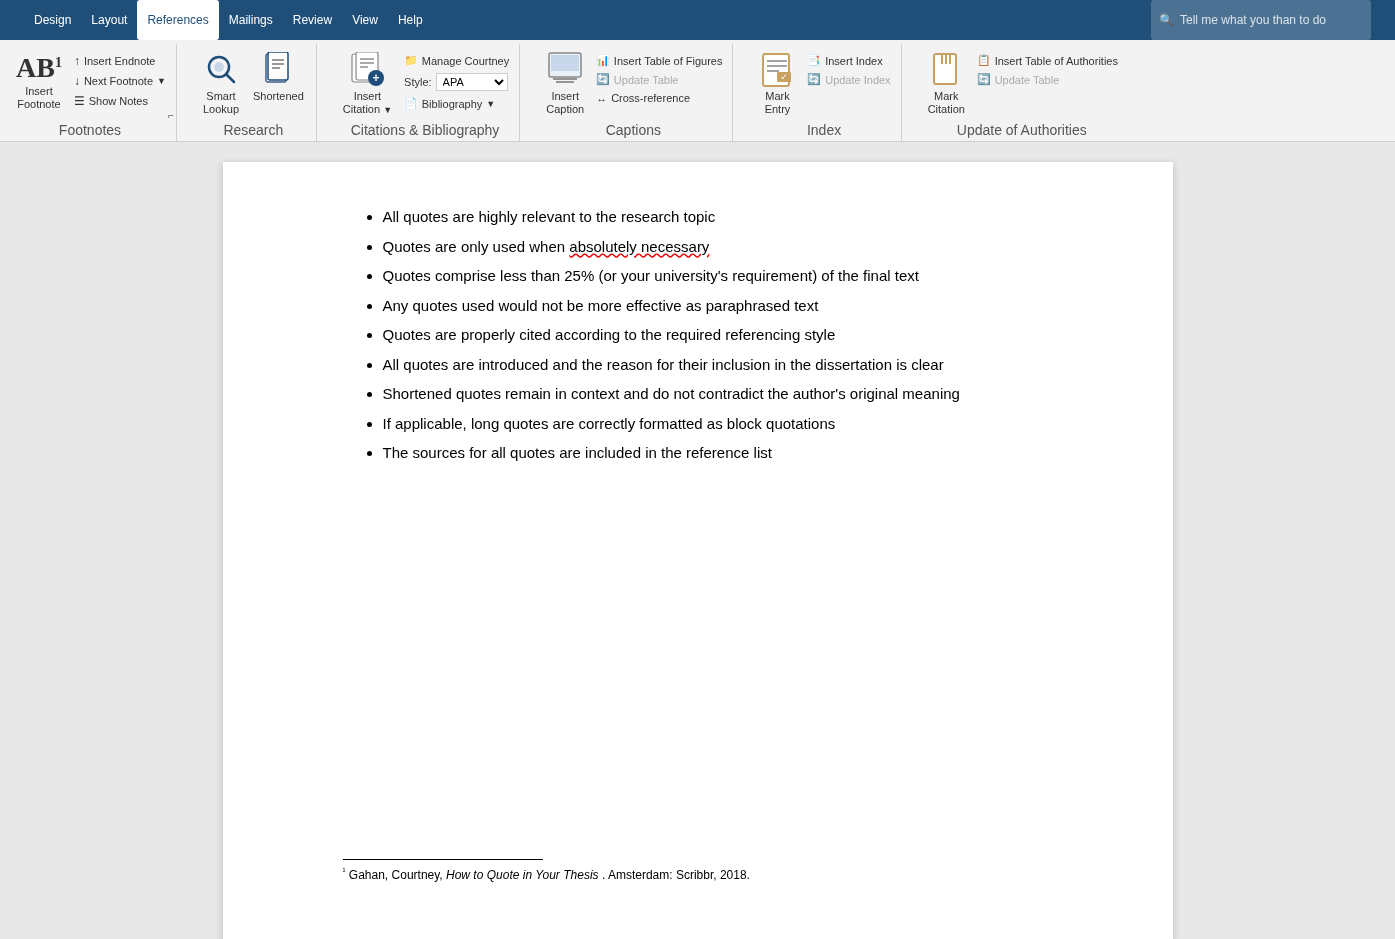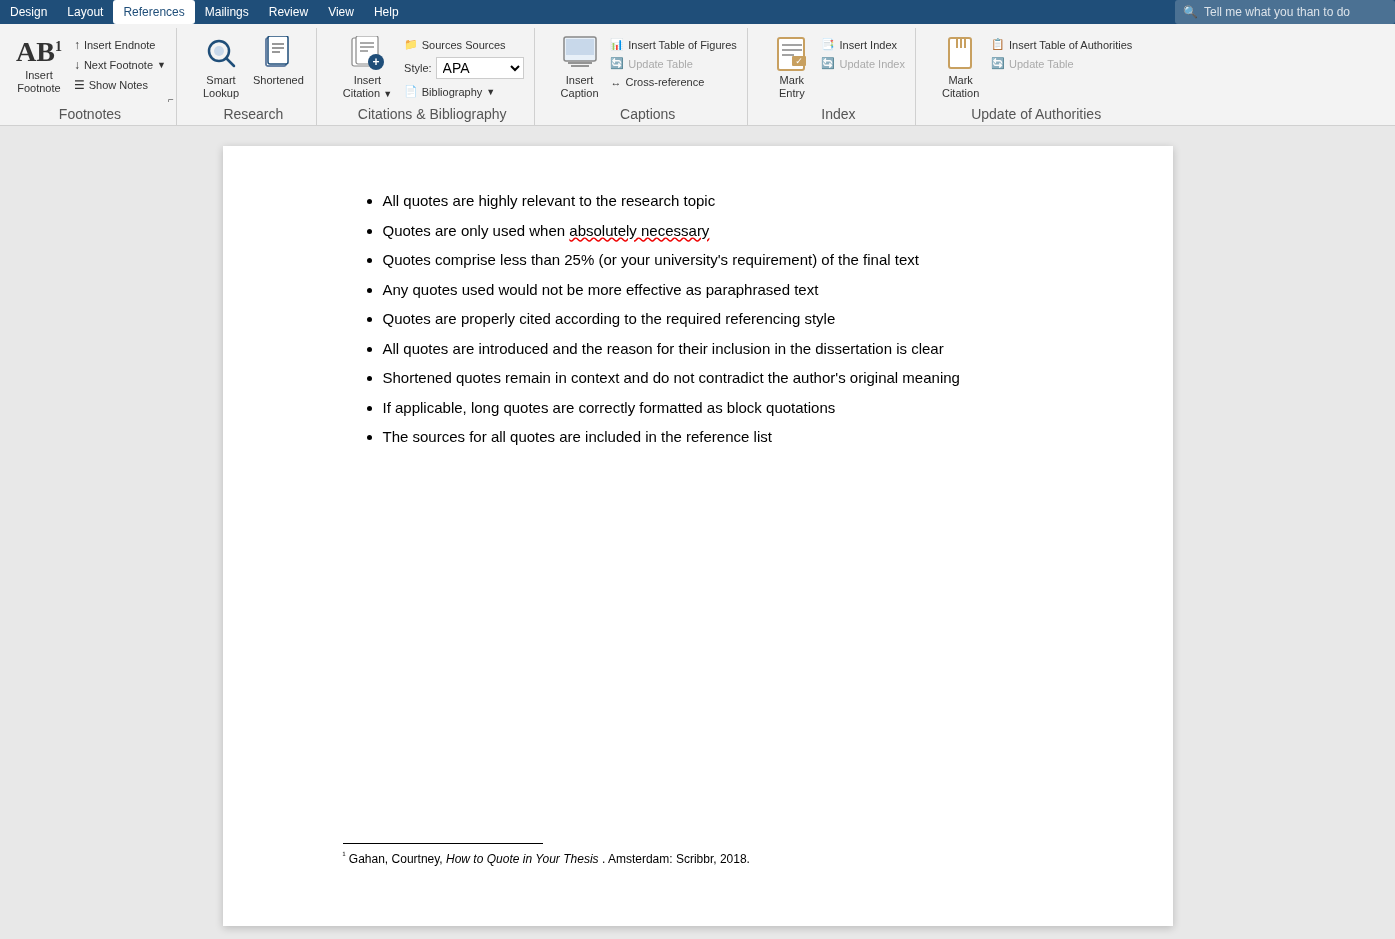--- a/index.html
+++ b/index.html
@@ -3,22 +3,22 @@
   <meta charset="utf-8">
   <style>
     * { margin: 0; padding: 0; box-sizing: border-box; }
     body { font-family: 'Segoe UI', Arial, sans-serif; background: #f0f0f0; width: 1395px; min-height: 939px; overflow: hidden; }
 
     
     .menu-bar {
       background: #1f4e79;
       display: flex;
       align-items: stretch;
-      height: 24px;
-      padding: 0 0;
+      height: 40px;
+      padding: 0 24px;
     }
     .menu-item {
       color: #fff;
       font-size: 12px;
       padding: 0 10px;
       display: flex;
       align-items: center;
       cursor: pointer;
       border-radius: 3px;
     }
@@ -102,24 +102,24 @@
       white-space: nowrap;
     }
     .ribbon-col {
       display: flex;
       flex-direction: column;
       gap: 2px;
       justify-content: flex-start;
     }
     .grayed { color: #aaa !important; }
     .style-select {
-      font-size: 14px;
+      font-size: 11px;
       border: 1px solid #ccc;
       padding: 1px 2px;
-      width: 88px;
+      width: 72px;
       background: white;
     }
     .ribbon-btn-label { font-size: 11px; text-align: center; }
     .group-expand-btn {
       position: absolute;
       right: 2px;
       bottom: 20px;
       font-size: 10px;
       color: #666;
       cursor: pointer;
@@ -261,21 +261,21 @@
               <line x1="10" y1="15" x2="18" y2="15" stroke="#555" stroke-width="1"></line>
               <circle cx="26" cy="26" r="8" fill="#1f4e79"></circle>
               <text x="26" y="30" text-anchor="middle" font-size="12" fill="white" font-weight="bold">+</text>
             </svg>
         </div>
         <div class="ribbon-btn-label">Insert<br>Citation <span style="font-size:9px;">▼</span></div>
       </div>
       <div class="ribbon-col" style="padding-top:6px;">
         <div class="ribbon-btn-small">
           <span>📁</span>
-          <span>Sources Sources</span>
+          <span>Manage Courtney</span>
         </div>
         <div class="ribbon-btn-small">
           <span>Style:</span>
           <select class="style-select">
             <option>APA</option>
             <option>MLA</option>
             <option>Chicago</option>
           </select>
         </div>
         <div class="ribbon-btn-small">

